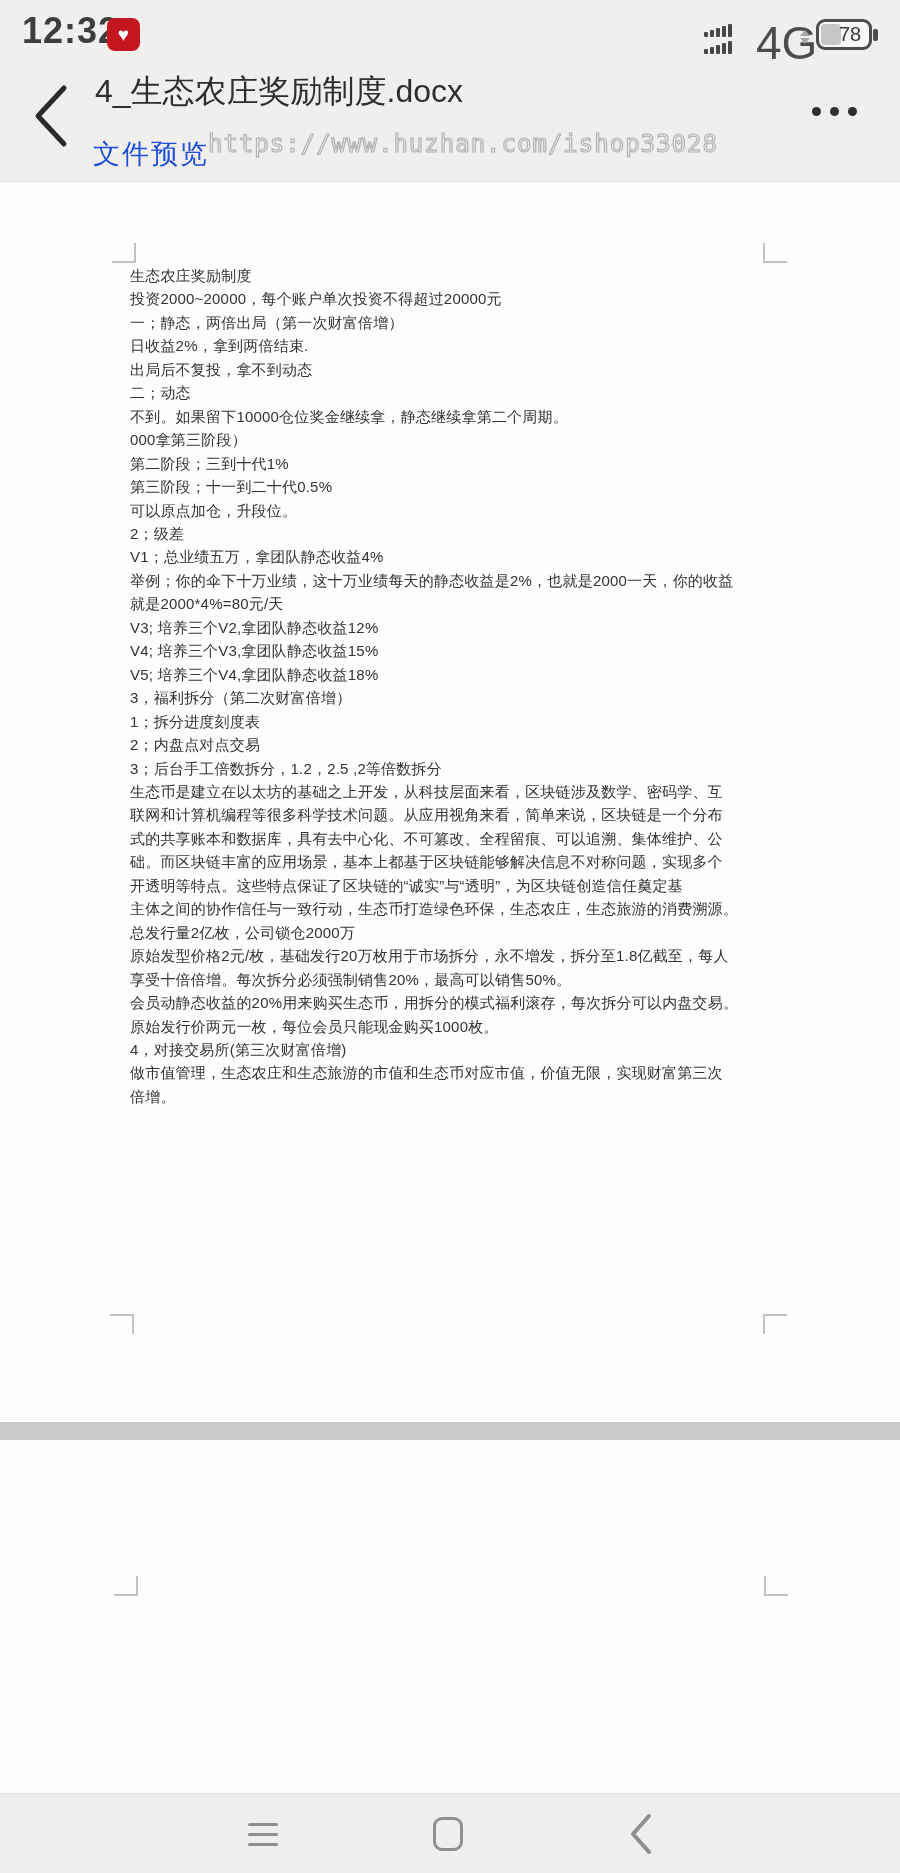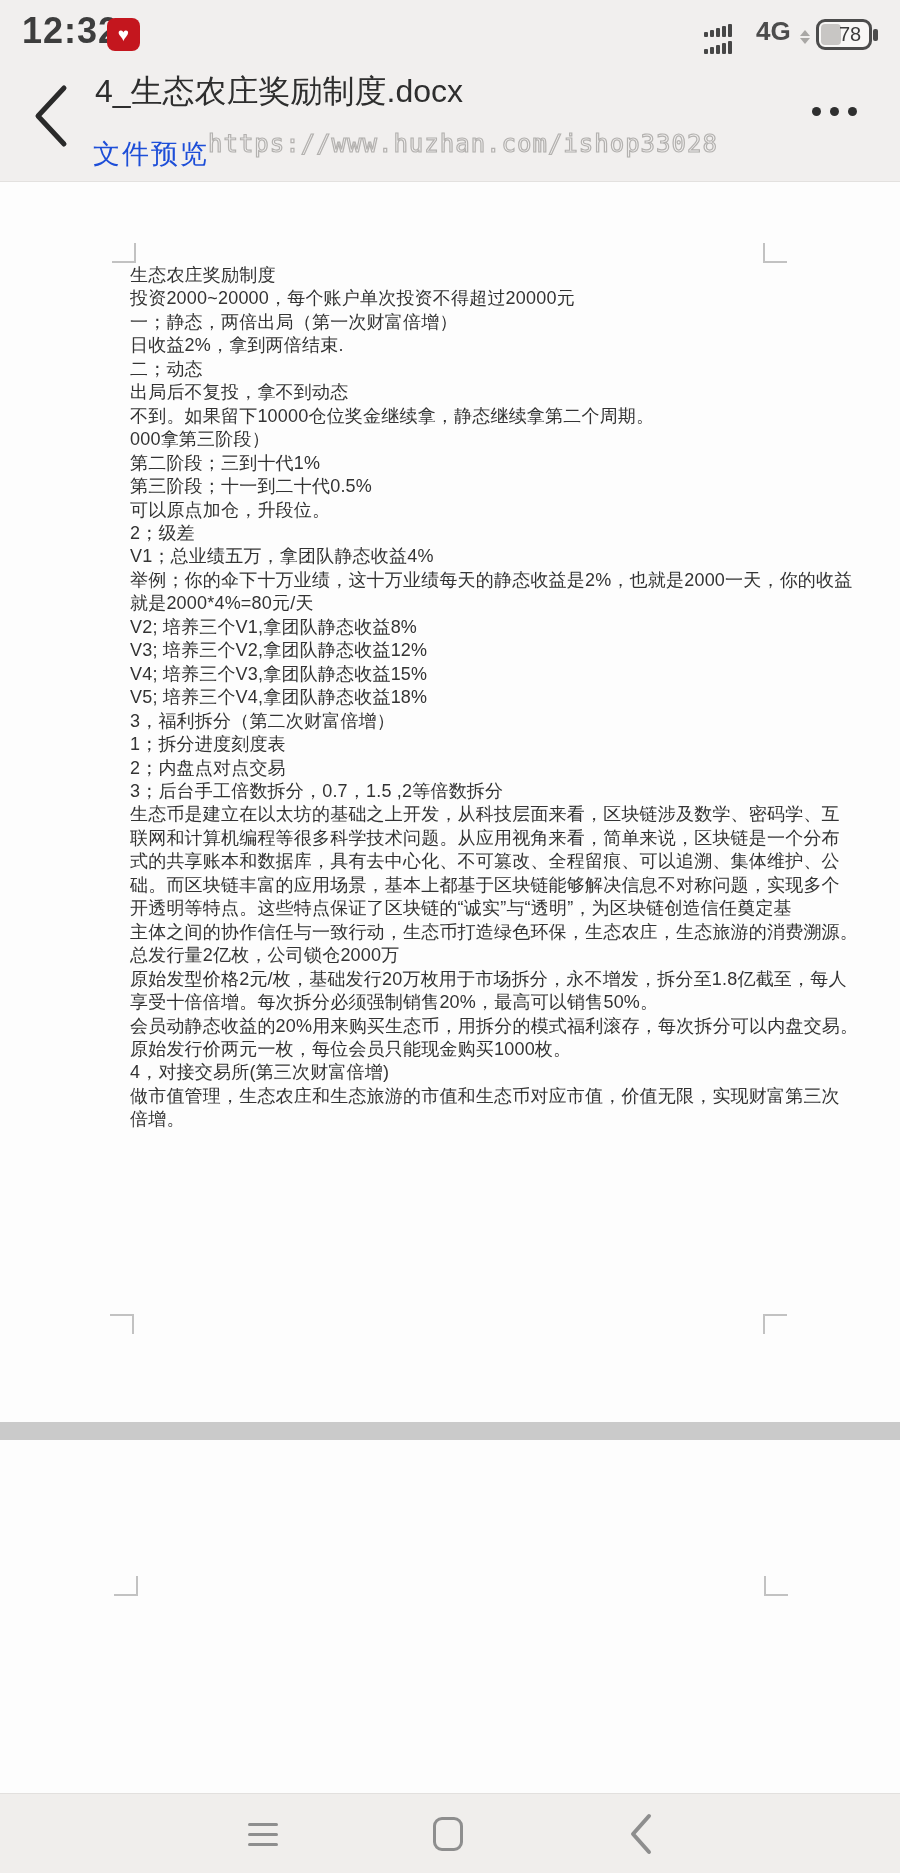--- a/index.html
+++ b/index.html
@@ -11,42 +11,42 @@
   .chrome-top { position:absolute; left:0; top:0; width:900px; height:182px; background:#f1efee; border-bottom:1px solid #e3e1df; }
   .statusbar { position:absolute; left:0; top:0; width:900px; height:66px; }
   .time { position:absolute; left:22px; top:10px; font-size:36px; font-weight:700; color:#3d3d3d; letter-spacing:1px; }
   .app-badge { position:absolute; left:107px; top:18px; width:33px; height:33px; background:#c4161e; border-radius:8px; display:flex; align-items:center; justify-content:center; }
   .app-badge span { color:#fff; font-size:19px; line-height:1; }
   .signal { position:absolute; left:704px; top:24px; width:44px; height:30px; display:flex; flex-direction:column; justify-content:space-between; }
   .sigrow { display:flex; align-items:flex-end; gap:2px; height:13px; }
   .sigrow i { display:block; width:4px; background:#474747; border-radius:1px; }
   .sigrow i:nth-child(1){height:5px;} .sigrow i:nth-child(2){height:7px;}
   .sigrow i:nth-child(3){height:9px;} .sigrow i:nth-child(4){height:11px;} .sigrow i:nth-child(5){height:13px;}
-  .net { position:absolute; left:756px; top:16px; font-size:26px; font-weight:700; color:#4c4c4c; }
+  .net { position:absolute; left:756px; top:16px; font-size:46px; font-weight:400; color:#4c4c4c; }
   .net-arrows { position:absolute; left:800px; top:30px; display:flex; flex-direction:column; gap:2px; }
   .net-arrows i { display:block; width:0; height:0; border-left:5px solid transparent; border-right:5px solid transparent; }
   .arr-up { border-bottom:6px solid #a9a7a5; }
   .arr-dn { border-top:6px solid #a9a7a5; }
   .battery { position:absolute; left:816px; top:19px; width:56px; height:31px; border:3px solid #4c4c4c; border-radius:9px; background:#f8f7f6; }
   .battery .fill { position:absolute; left:2px; top:2px; bottom:2px; width:20px; background:#c8c6c4; border-radius:4px; }
   .battery .pct { position:absolute; inset:0; display:flex; align-items:center; justify-content:center; font-size:20px; color:#3c3c3c;margin-left:12px; }
   .battery .nub { position:absolute; right:-9px; top:7px; width:5px; height:12px; background:#4c4c4c; border-radius:2px; }
 
   .header { position:absolute; left:0; top:66px; width:900px; height:116px; }
   .back-btn { position:absolute; left:26px; top:14px; width:48px; height:72px; }
   .title { position:absolute; left:95px; top:4px; font-size:32px; color:#2e2e2e; white-space:nowrap; }
   .subtitle { position:absolute; left:93px; top:70px; font-size:27px; color:#1d4ed8; letter-spacing:2px; }
   .more-btn { position:absolute; left:812px; top:30px; width:56px; height:30px; display:flex; align-items:center; gap:9px; }
   .more-btn i { display:block; width:9px; height:9px; border-radius:50%; background:#2f2f2f; }
   .watermark { position:absolute; left:208px; top:64px; font-family:"DejaVu Sans Mono", monospace; font-size:24px; letter-spacing:1px; color:rgba(255,255,255,0.1); -webkit-text-stroke:1.2px #b3b1af; white-space:nowrap; }
 
   
   .content { position:absolute; left:0; top:182px; width:900px; height:1611px; background:#fdfdfd; }
   .doc-lines { position:absolute; left:130px; top:82px; width:648px; }
-  .doc-line { font-size:18px; line-height:23.45px; color:#333; white-space:nowrap; letter-spacing:0.2px; }
+  .doc-line { font-size:15px; line-height:23.45px; color:#333; white-space:nowrap; letter-spacing:0.2px; }
   .mark { position:absolute; width:24px; height:20px; }
   .mk-tl { left:112px; top:61px;  border-right:2px solid #c2c2c2;  border-bottom:2px solid #c2c2c2; }
   .mk-tr { left:763px; top:61px;  border-left:2px solid #c2c2c2;   border-bottom:2px solid #c2c2c2; }
   .mk-bl { left:110px; top:1132px; border-right:2px solid #c2c2c2; border-top:2px solid #c2c2c2; }
   .mk-br { left:763px; top:1132px; border-left:2px solid #c2c2c2;  border-top:2px solid #c2c2c2; }
   .separator { position:absolute; left:0; top:1240px; width:900px; height:18px; background:#cacaca; }
   .mk-p2l { left:114px; top:1394px; border-right:2px solid #c2c2c2; border-bottom:2px solid #c2c2c2; }
   .mk-p2r { left:764px; top:1394px; border-left:2px solid #c2c2c2;  border-bottom:2px solid #c2c2c2; }
 
   
@@ -118,39 +118,38 @@
 
   <div class="content">
     <div class="mark mk-tl"></div>
     <div class="mark mk-tr"></div>
 
     <div class="doc-lines">
         <div class="doc-line">生态农庄奖励制度</div>
         <div class="doc-line">投资2000~20000，每个账户单次投资不得超过20000元</div>
         <div class="doc-line">一；静态，两倍出局（第一次财富倍增）</div>
         <div class="doc-line">日收益2%，拿到两倍结束.</div>
+        <div class="doc-line">出局后不复投，拿不到动态</div>
         <div class="doc-line">二；动态</div>
-        <div class="doc-line">出局后不复投，拿不到动态</div>
         <div class="doc-line">不到。如果留下10000仓位奖金继续拿，静态继续拿第二个周期。</div>
         <div class="doc-line">000拿第三阶段）</div>
         <div class="doc-line">第二阶段；三到十代1%</div>
         <div class="doc-line">第三阶段；十一到二十代0.5%</div>
         <div class="doc-line">可以原点加仓，升段位。</div>
         <div class="doc-line">2；级差</div>
         <div class="doc-line">V1；总业绩五万，拿团队静态收益4%</div>
         <div class="doc-line">举例；你的伞下十万业绩，这十万业绩每天的静态收益是2%，也就是2000一天，你的收益</div>
         <div class="doc-line">就是2000*4%=80元/天</div>
-        <div class="doc-line">V2; 培养三个V1,拿团队静态收益8%</div>
         <div class="doc-line">V3; 培养三个V2,拿团队静态收益12%</div>
         <div class="doc-line">V4; 培养三个V3,拿团队静态收益15%</div>
         <div class="doc-line">V5; 培养三个V4,拿团队静态收益18%</div>
         <div class="doc-line">3，福利拆分（第二次财富倍增）</div>
         <div class="doc-line">1；拆分进度刻度表</div>
         <div class="doc-line">2；内盘点对点交易</div>
-        <div class="doc-line">3；后台手工倍数拆分，0.7，1.5 ,2等倍数拆分</div>
+        <div class="doc-line">3；后台手工倍数拆分，1.2，2.5 ,2等倍数拆分</div>
         <div class="doc-line">生态币是建立在以太坊的基础之上开发，从科技层面来看，区块链涉及数学、密码学、互</div>
         <div class="doc-line">联网和计算机编程等很多科学技术问题。从应用视角来看，简单来说，区块链是一个分布</div>
         <div class="doc-line">式的共享账本和数据库，具有去中心化、不可篡改、全程留痕、可以追溯、集体维护、公</div>
         <div class="doc-line">础。而区块链丰富的应用场景，基本上都基于区块链能够解决信息不对称问题，实现多个</div>
         <div class="doc-line">开透明等特点。这些特点保证了区块链的“诚实”与“透明”，为区块链创造信任奠定基</div>
         <div class="doc-line">主体之间的协作信任与一致行动，生态币打造绿色环保，生态农庄，生态旅游的消费溯源。</div>
         <div class="doc-line">总发行量2亿枚，公司锁仓2000万</div>
         <div class="doc-line">原始发型价格2元/枚，基础发行20万枚用于市场拆分，永不增发，拆分至1.8亿截至，每人</div>
         <div class="doc-line">享受十倍倍增。每次拆分必须强制销售20%，最高可以销售50%。</div>
         <div class="doc-line">会员动静态收益的20%用来购买生态币，用拆分的模式福利滚存，每次拆分可以内盘交易。</div>

